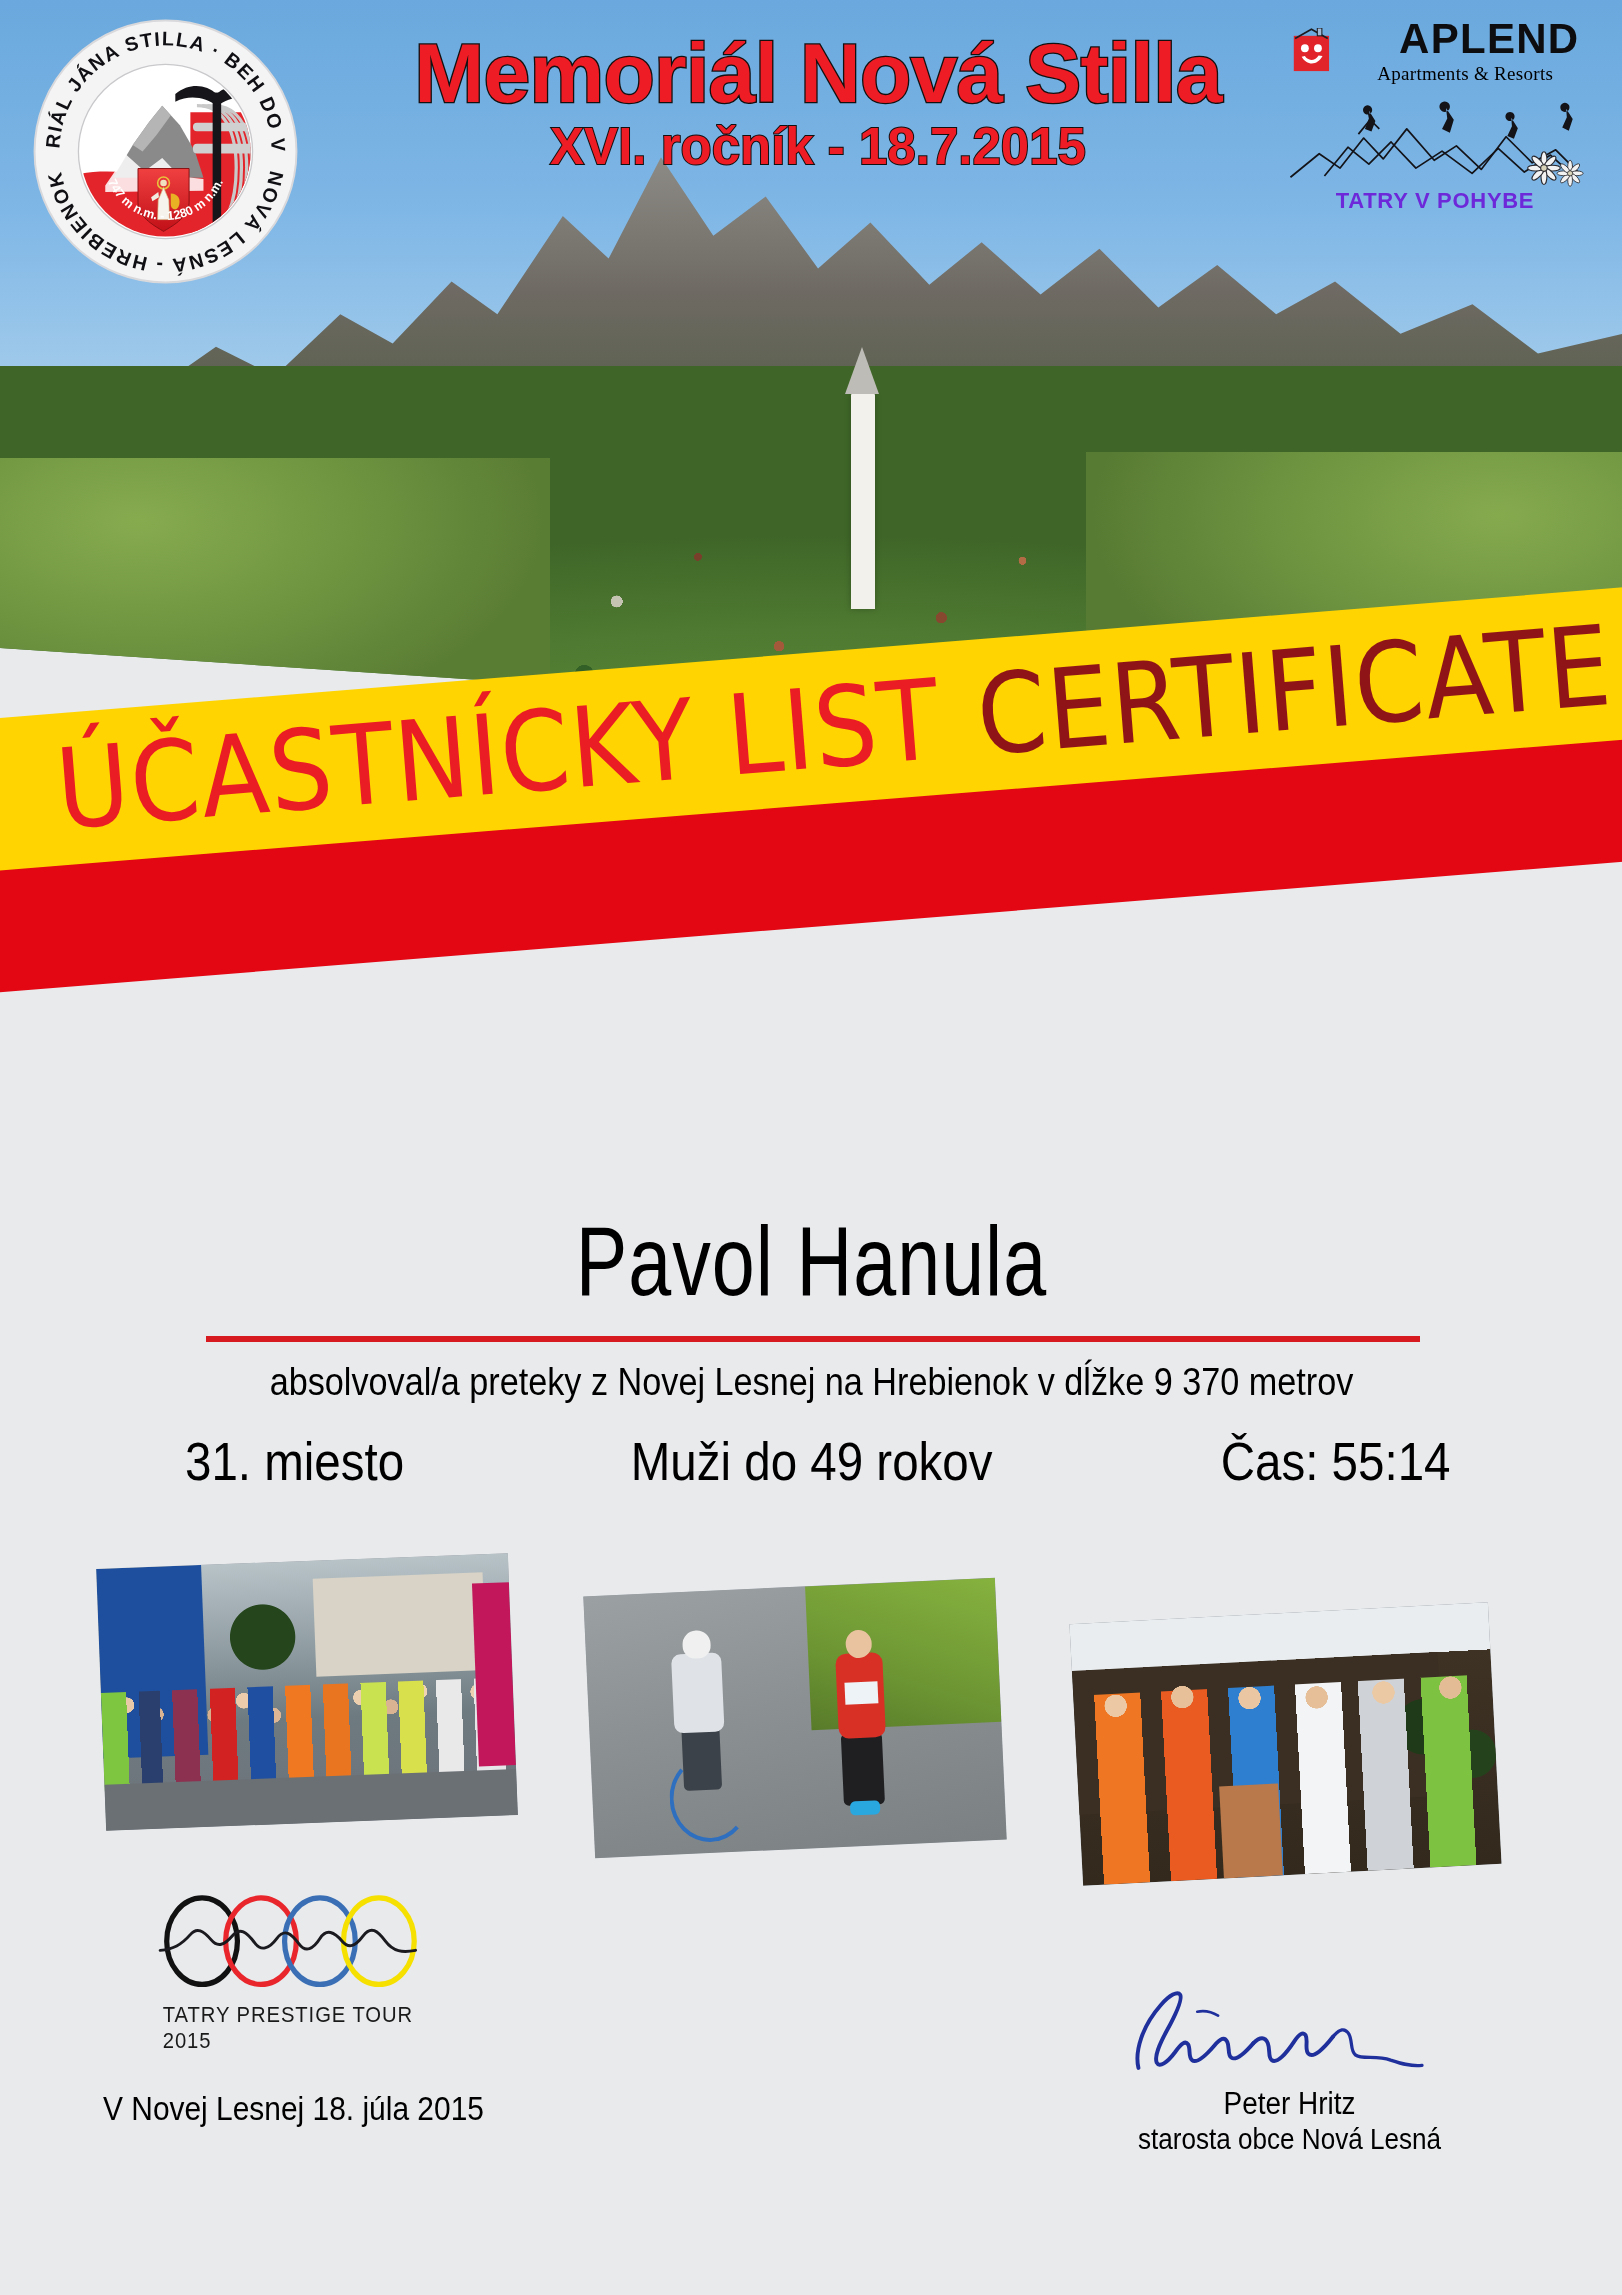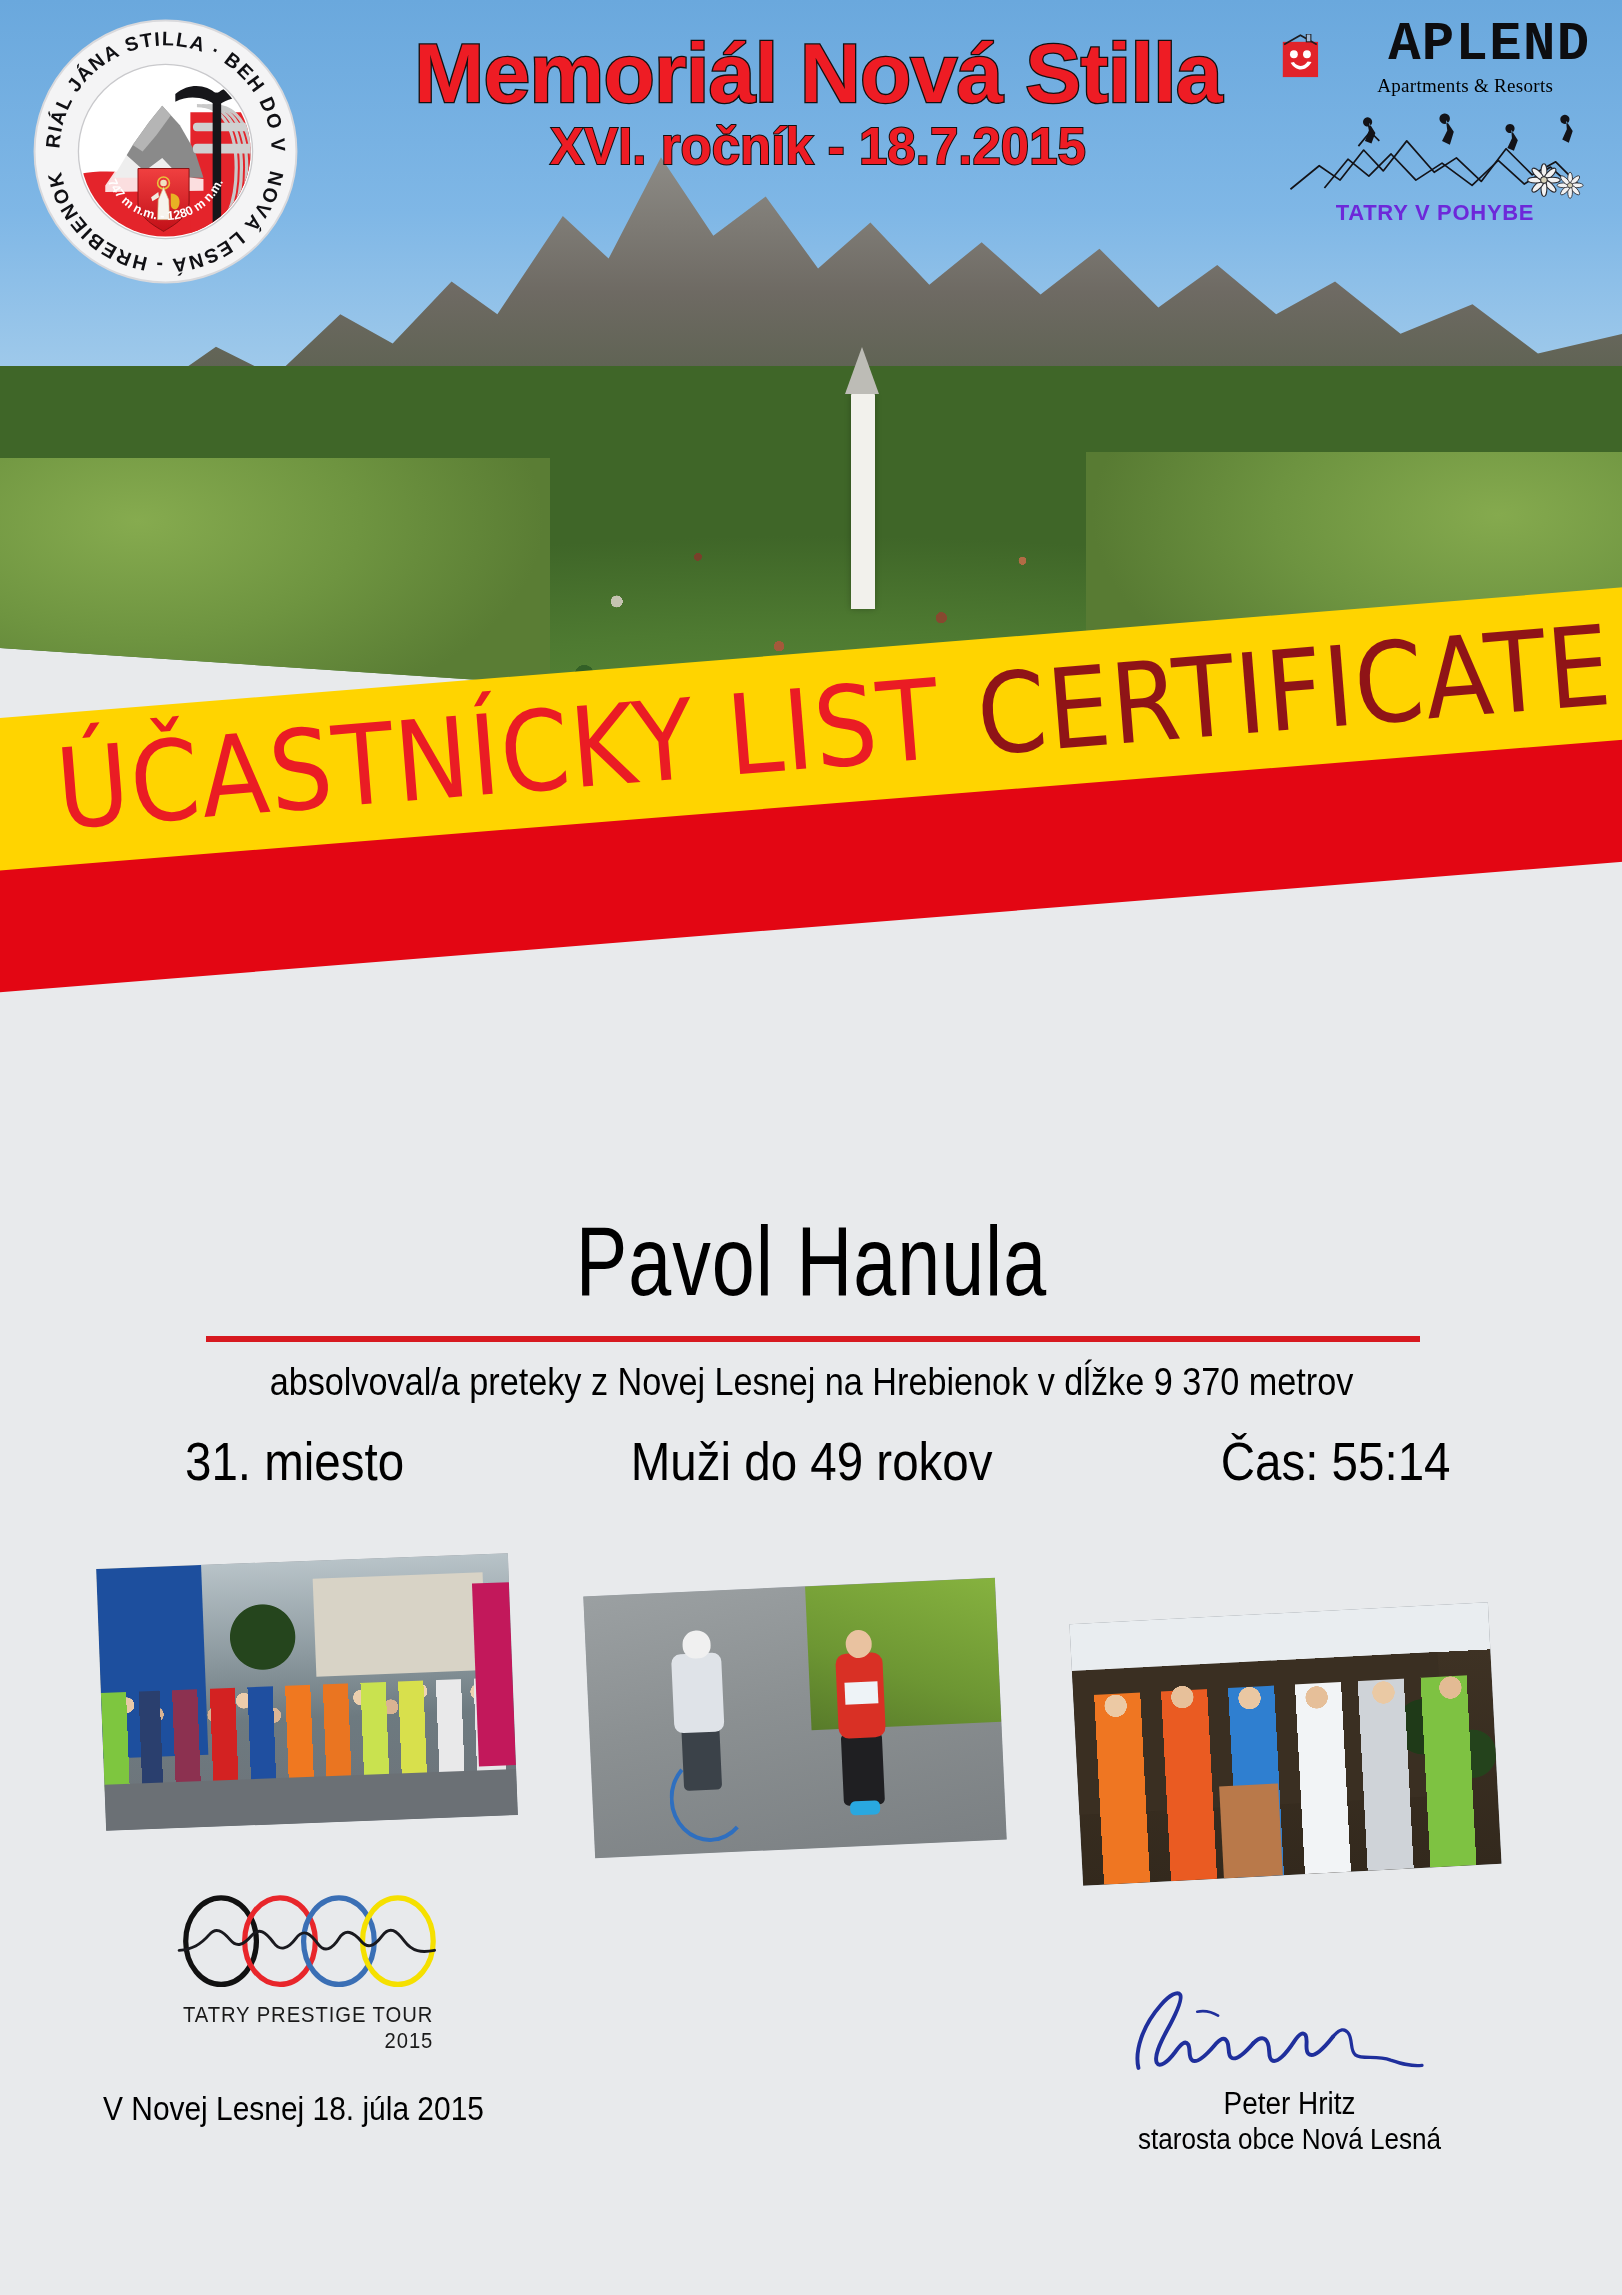--- a/index.html
+++ b/index.html
@@ -104,21 +104,21 @@
     paint-order:stroke fill;
   }
 
   
   #emblem{position:absolute;left:27.5px;top:14.4px;width:275px;height:275px;z-index:7;}
 
   
   #sponsor{position:absolute;right:34px;top:18.3px;width:308px;z-index:7;text-align:center;}
   #aplend-row{display:flex;align-items:center;justify-content:center;gap:10.5px;}
   #aplend-mark{width:50px;height:47px;position:relative;flex:none;}
-  #aplend-word{font-family:Liberation Mono, monospace;font-size:54px;font-weight:bold;color:#0d0d10;letter-spacing:1.3px;line-height:1;margin-left:48px;}
+  #aplend-word{font-family:Liberation Sans, sans-serif;font-size:42px;font-weight:bold;color:#0d0d10;letter-spacing:1.3px;line-height:1;margin-left:48px;}
   #aplend-tag{font-family:"Liberation Serif", serif;font-size:19px;color:#000000;margin-top:2.6px;letter-spacing:0.3px;}
   #tvp-wrap{margin-top:6.5px;position:relative;}
   #tvp-word{font-size:22px;font-weight:bold;color:#6d28d9;letter-spacing:0.7px;margin-top:-3.9px;}
 
   
   #band-yellow{
     position:absolute;left:-26px;top:720px;width:1682px;height:152px;
     background:#ffd400;
     transform:rotate(-4.6deg);transform-origin:0 0;
     z-index:4;
@@ -259,21 +259,21 @@
     background-image:
       radial-gradient(circle 15.7px at 10% 60%,#ecc9a4 70%,transparent 72%),
       radial-gradient(circle 15.7px at 26% 45%,#e7c09a 70%,transparent 72%),
       radial-gradient(circle 15.7px at 42% 58%,#eac7a2 70%,transparent 72%),
       radial-gradient(circle 15.7px at 58% 66%,#e6bf99 70%,transparent 72%),
       radial-gradient(circle 15.7px at 74% 62%,#eac9a4 70%,transparent 72%),
       radial-gradient(circle 15.7px at 90% 58%,#e3bb94 70%,transparent 72%);}
   #ph3-trophy{position:absolute;left:141px;bottom:0;width:59px;height:92px;background:#b9794a;}
 
   
-  #tour-logo{position:absolute;left:151px;top:1890px;width:294px;z-index:6;text-align:right;}
+  #tour-logo{position:absolute;left:151px;top:1890px;width:294px;z-index:6;text-align:left;}
   #tour-caption{font-size:22px;color:#1a1a1a;letter-spacing:1px;margin-top:5.2px;
     font-family:"Liberation Sans Narrow","Liberation Sans",sans-serif;transform:scaleX(.92);}
   #issue-place{
     position:absolute;left:103px;top:2089px;z-index:6;
     font-size:34px;color:#000;
     font-family:"Liberation Sans Narrow","Liberation Sans",sans-serif;transform:scaleX(.88);
     transform-origin:left center;
   }
   #signature-block{position:absolute;left:1080px;top:1983px;width:419px;text-align:center;z-index:6;}
   #sig-name{font-size:31px;color:#000;margin-top:2.6px;

